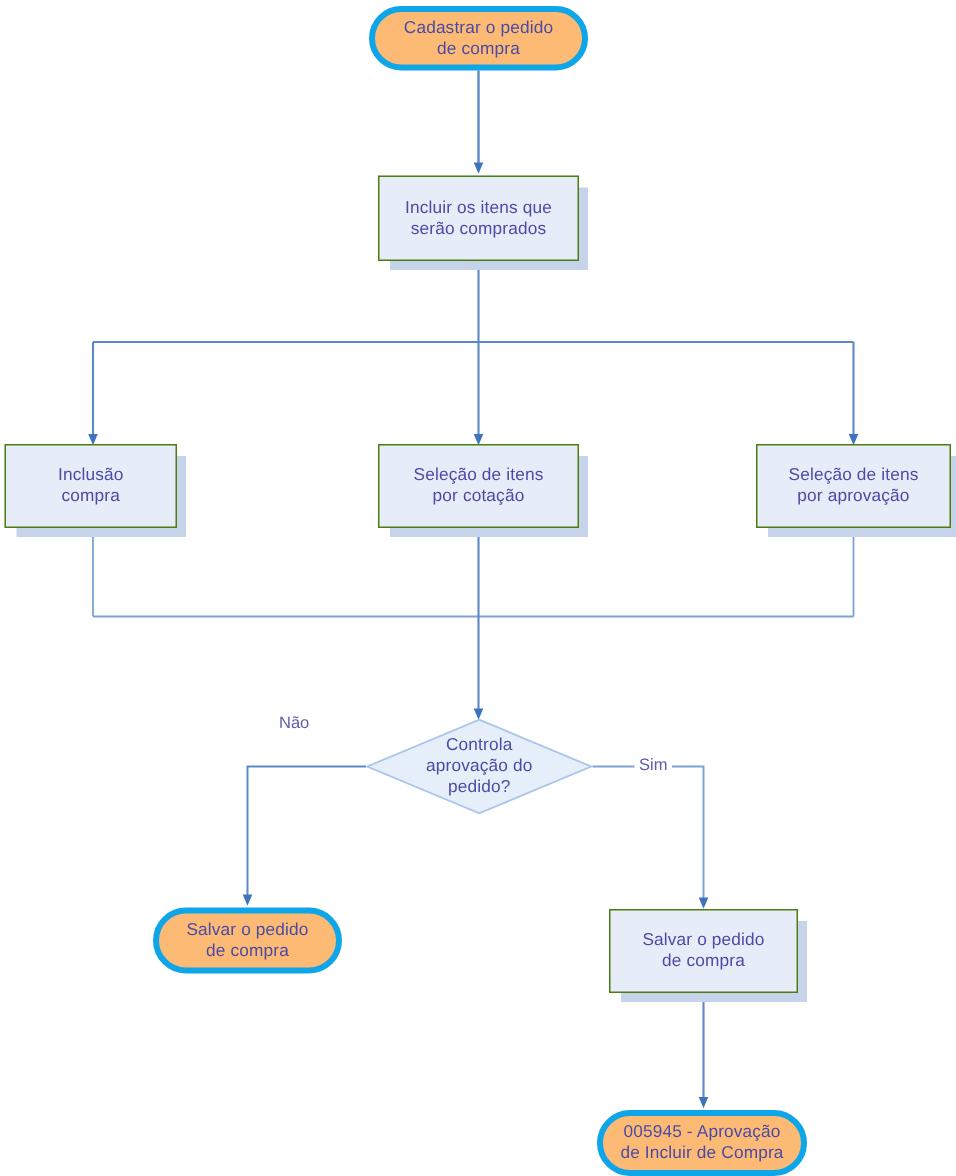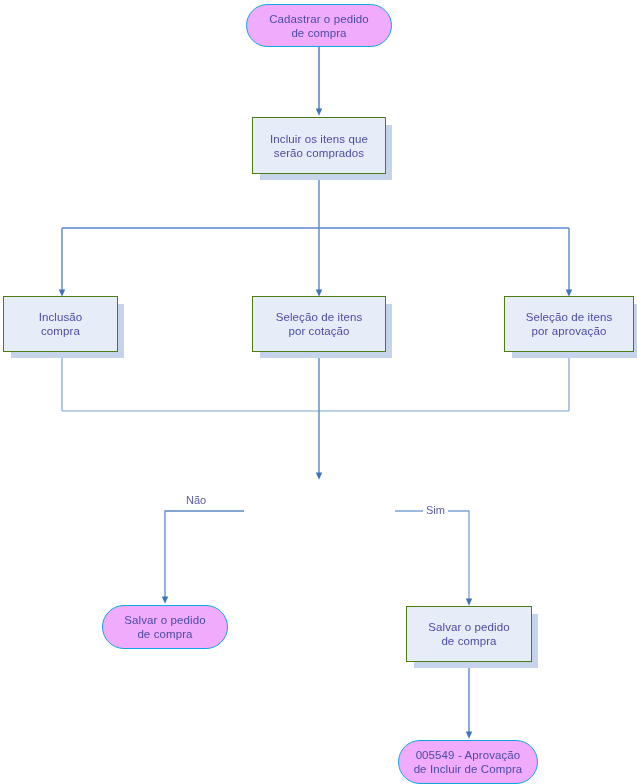--- a/index.html
+++ b/index.html
@@ -42,22 +42,22 @@
   }
   .node .label { display: block; padding: 0 6px; }
   
   .proc {
     background: #e7edf8;
     border: 1px solid #4d7c0f;
     box-shadow: 7px 7px 0 -1px #c5d4ea;
   }
   
   .term {
-    background: #f0abfc;
-    border: 1px solid #0ea5e9;
+    background: #fdba74;
+    border: 4px solid #0ea5e9;
     border-radius: 40px;
   }
   
   .decision {
     background: transparent;
     border: none;
   }
   .decision .diamond-bg {
     position: absolute;
     left: 0; top: 0;
@@ -139,22 +139,32 @@
     </span>
   </div>
 
   <div class="node proc" style="left:504px; top:296px; width:130px; height:56px;">
     <span class="label">
       <span>Seleção de itens</span><br>
       <span>por aprovação</span>
     </span>
   </div>
 
+  <div class="node decision" style="left:244px; top:479px; width:151px; height:64px;">
+    <svg class="diamond-bg" viewBox="0 0 151 64" preserveAspectRatio="none" xmlns="http://www.w3.org/2000/svg">
+      <polygon points="75.5,0.8 150.2,32 75.5,63.2 0.8,32" fill="#e6eefa" stroke="#a8c6ea" stroke-width="1.2"></polygon>
+    </svg>
+    <span class="label">
+      <span>Controla</span><br>
+      <span>aprovação do</span><br>
+      <span>pedido?</span>
+    </span>
+  </div>
 
-  <div class="edge-label" style="left:183px; top:494px;text-align:center;">
+  <div class="edge-label" style="left:183px; top:476px;text-align:center;">
     <span>Não</span>
   </div>
 
   <div class="edge-label" style="left:423px; top:504px;text-align:right;">
     <span>Sim</span>
   </div>
 
   <div class="node term" style="left:102px; top:605px; width:126px; height:44px;">
     <span class="label">
       <span>Salvar o pedido</span><br>
@@ -164,18 +174,18 @@
 
   <div class="node proc" style="left:406px; top:606px; width:126px; height:56px;">
     <span class="label">
       <span>Salvar o pedido</span><br>
       <span>de compra</span>
     </span>
   </div>
 
   <div class="node term" style="left:398px; top:740px; width:140px; height:44px;">
     <span class="label">
-      <span>005549 - Aprovação</span><br>
+      <span>005945 - Aprovação</span><br>
       <span>de Incluir de Compra</span>
     </span>
   </div>
 
 </div>
 
 </body></html>

